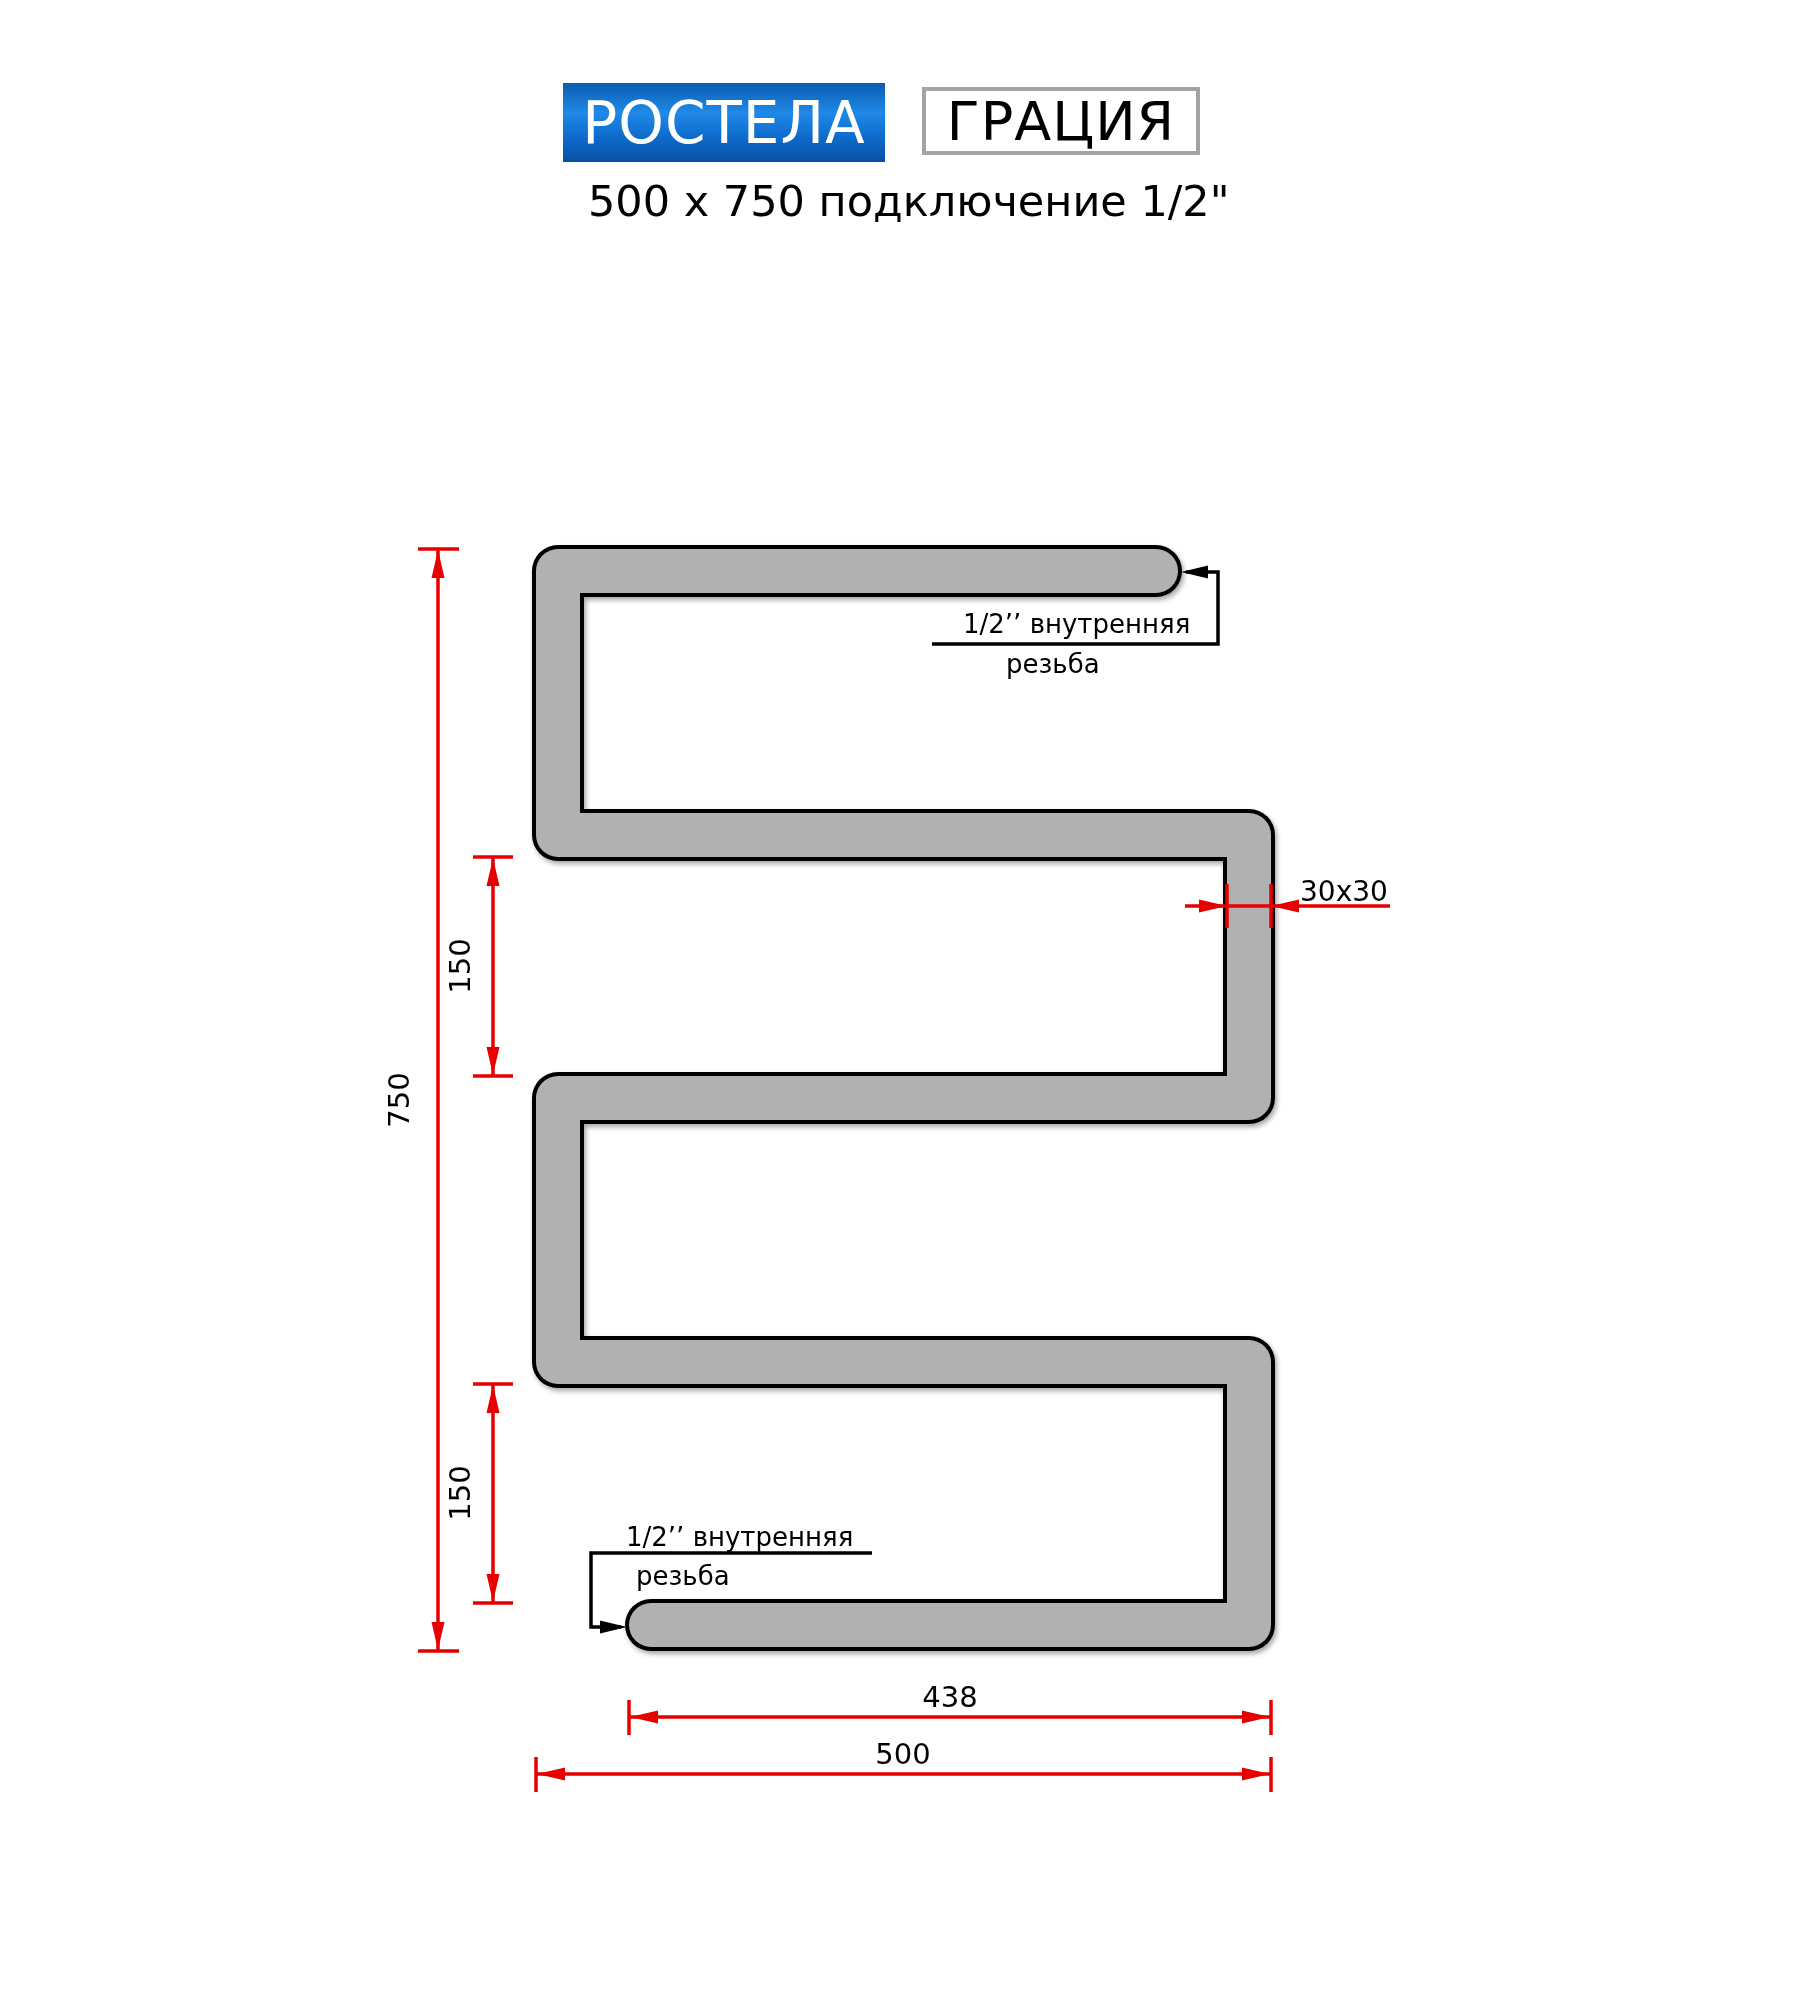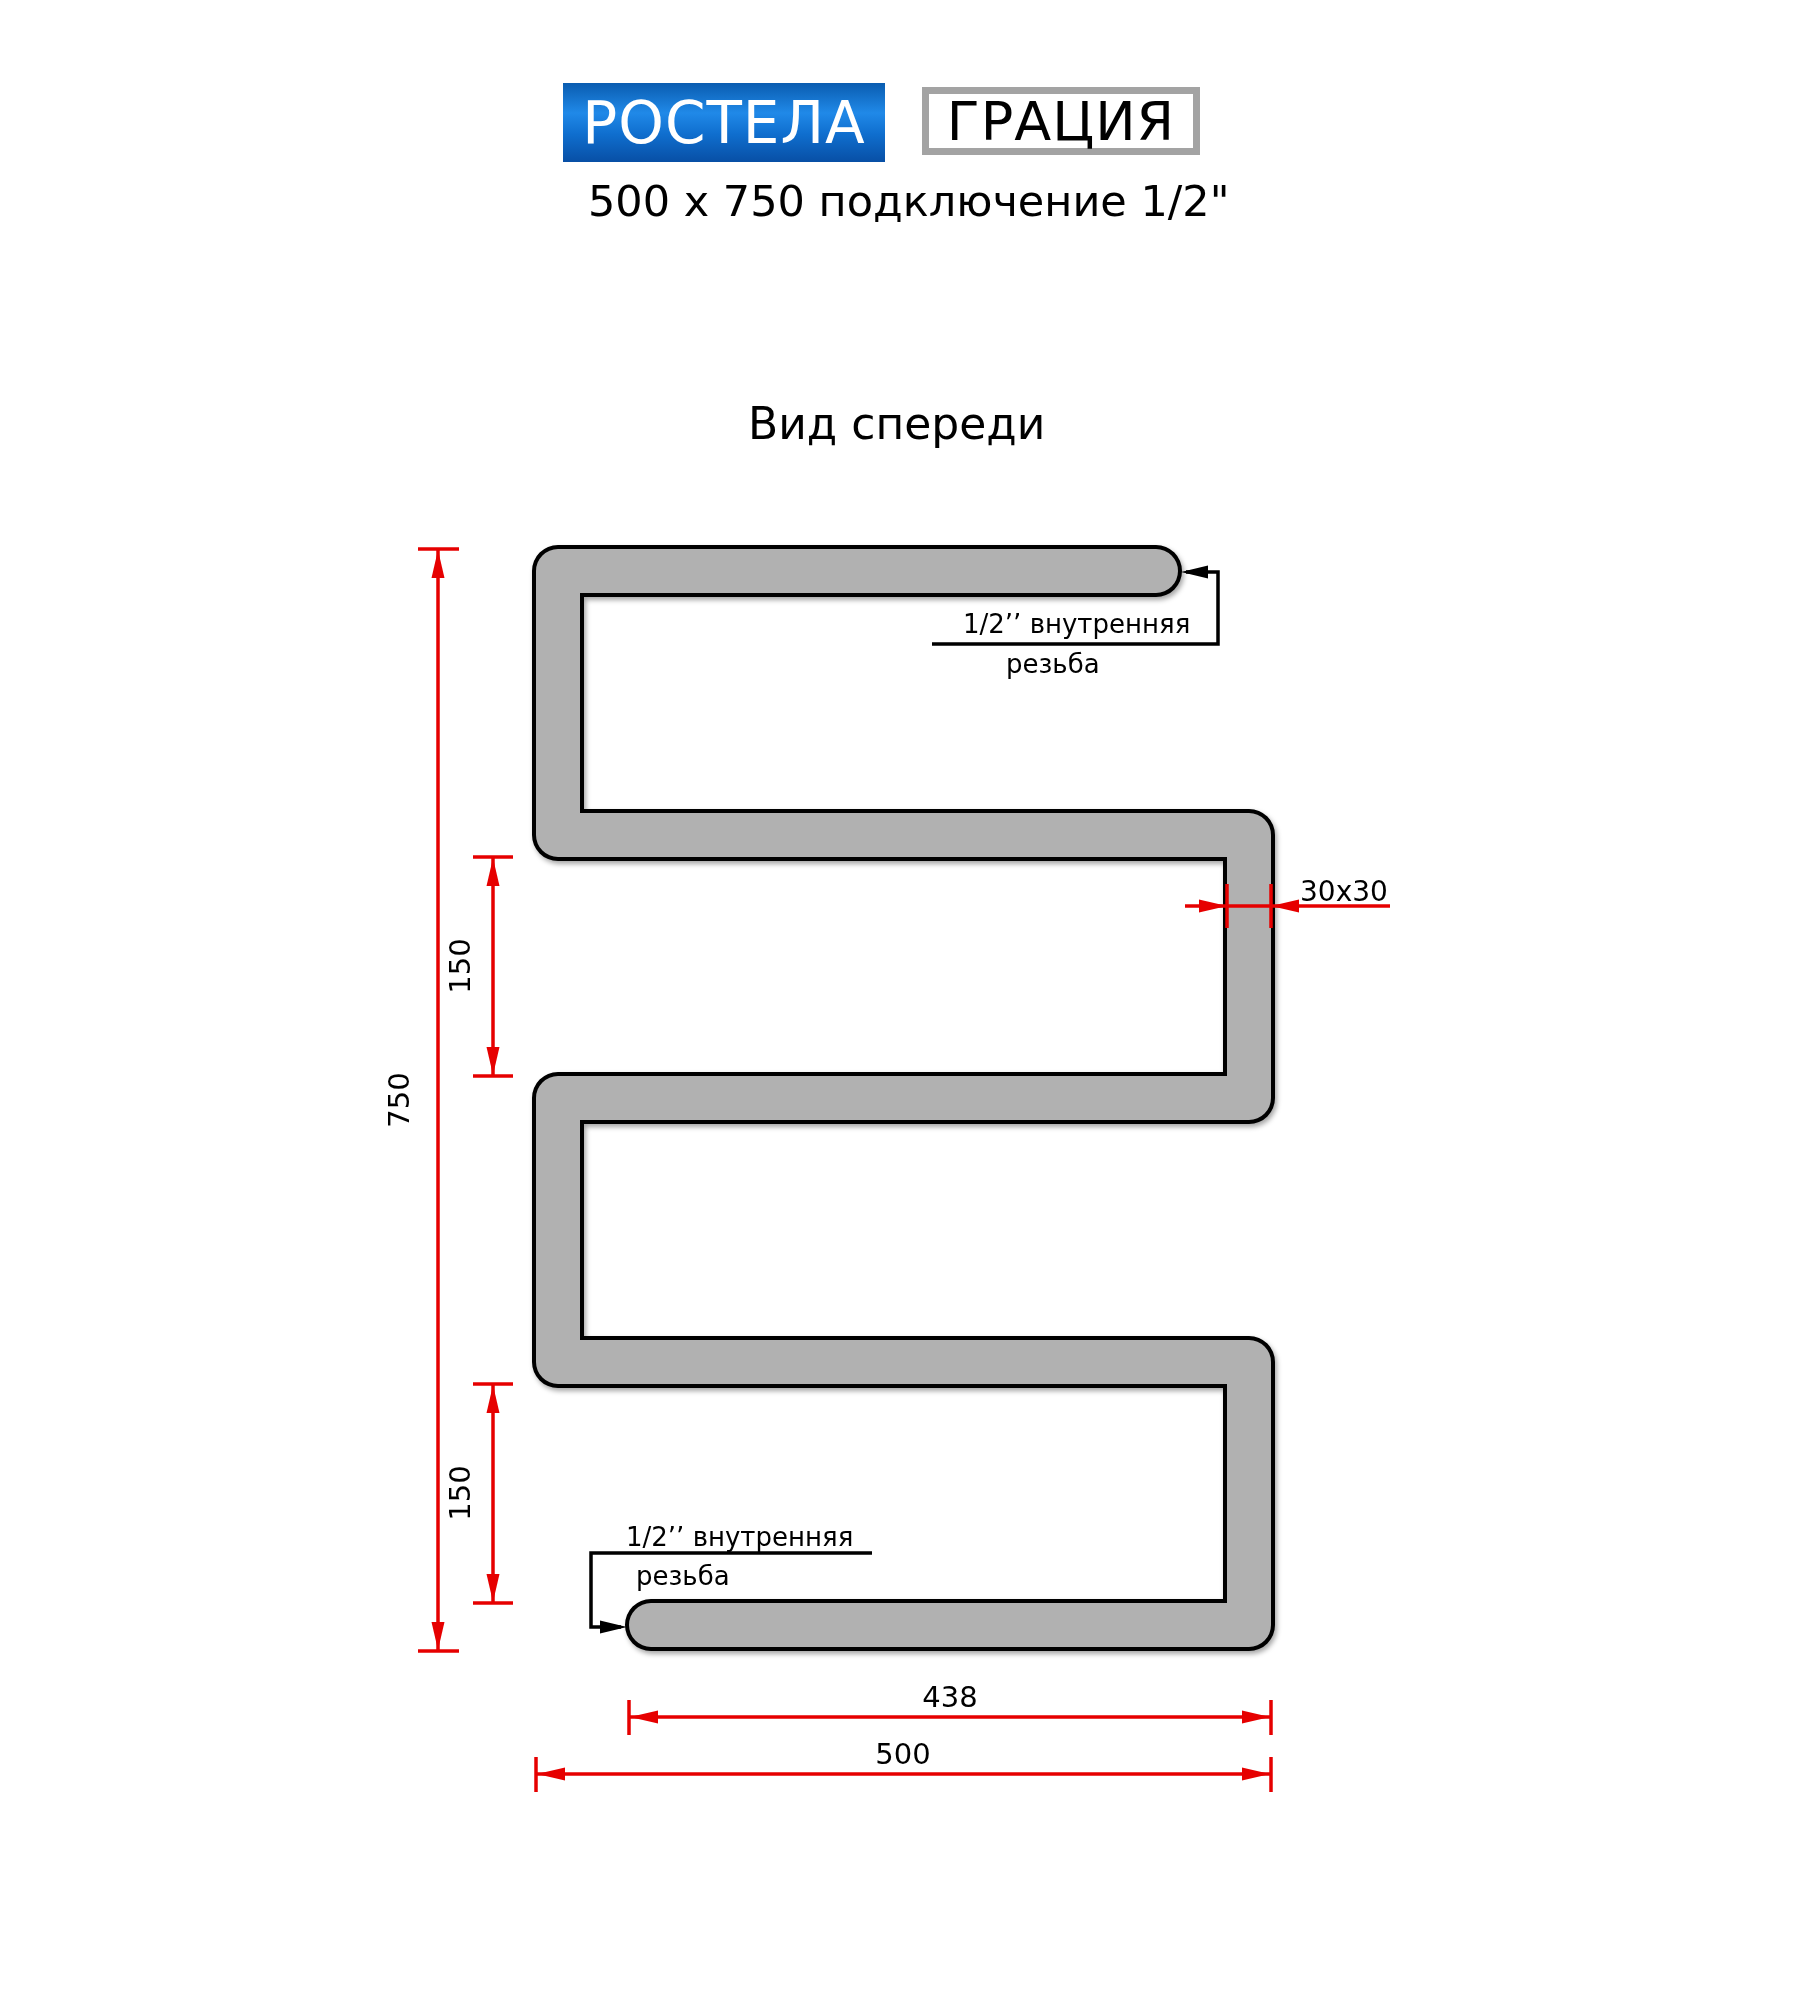--- a/index.html
+++ b/index.html
@@ -31,21 +31,21 @@
     font-family: "DejaVu Sans", sans-serif;
   }
   .logo-gracia {
     position: absolute;
     left: 922px;
     top: 87px;
     width: 278px;
     height: 68px;
     box-sizing: border-box;
     background: #ffffff;
-    border: 7px solid #a3a3a3;
+    border: 4px solid #a3a3a3;
     display: flex;
     align-items: center;
     justify-content: center;
     color: #000000;
     font-size: 54px;
     letter-spacing: 1px;
     font-family: "DejaVu Sans", sans-serif;
   }
   .subtitle {
     position: absolute;
@@ -91,21 +91,20 @@
 
 <div class="page">
 
   <div class="logo-rostela">
     <span>РОСТЕЛА</span>
   </div>
   <div class="logo-gracia">
     <span>ГРАЦИЯ</span>
   </div>
   <div class="subtitle">500 x 750 подключение 1/2"</div>
-  <div class="view-title">Вид спереди</div>
 
   <svg class="drawing" width="1808" height="2012" viewBox="0 0 1808 2012">
     <defs>
       <filter id="pipeShadow" x="-5%" y="-5%" width="112%" height="112%">
         <feDropShadow dx="2" dy="3" stdDeviation="2.5" flood-color="#000000" flood-opacity="0.35"></feDropShadow>
       </filter>
     </defs>
 
     <g>
       <path d="M1156 571 H558 V835 H1249 V1098 H558 V1362 H1249 V1625 H651" fill="none" stroke="#000000" stroke-width="52" stroke-linecap="round" stroke-linejoin="round" filter="url(#pipeShadow)"></path>

